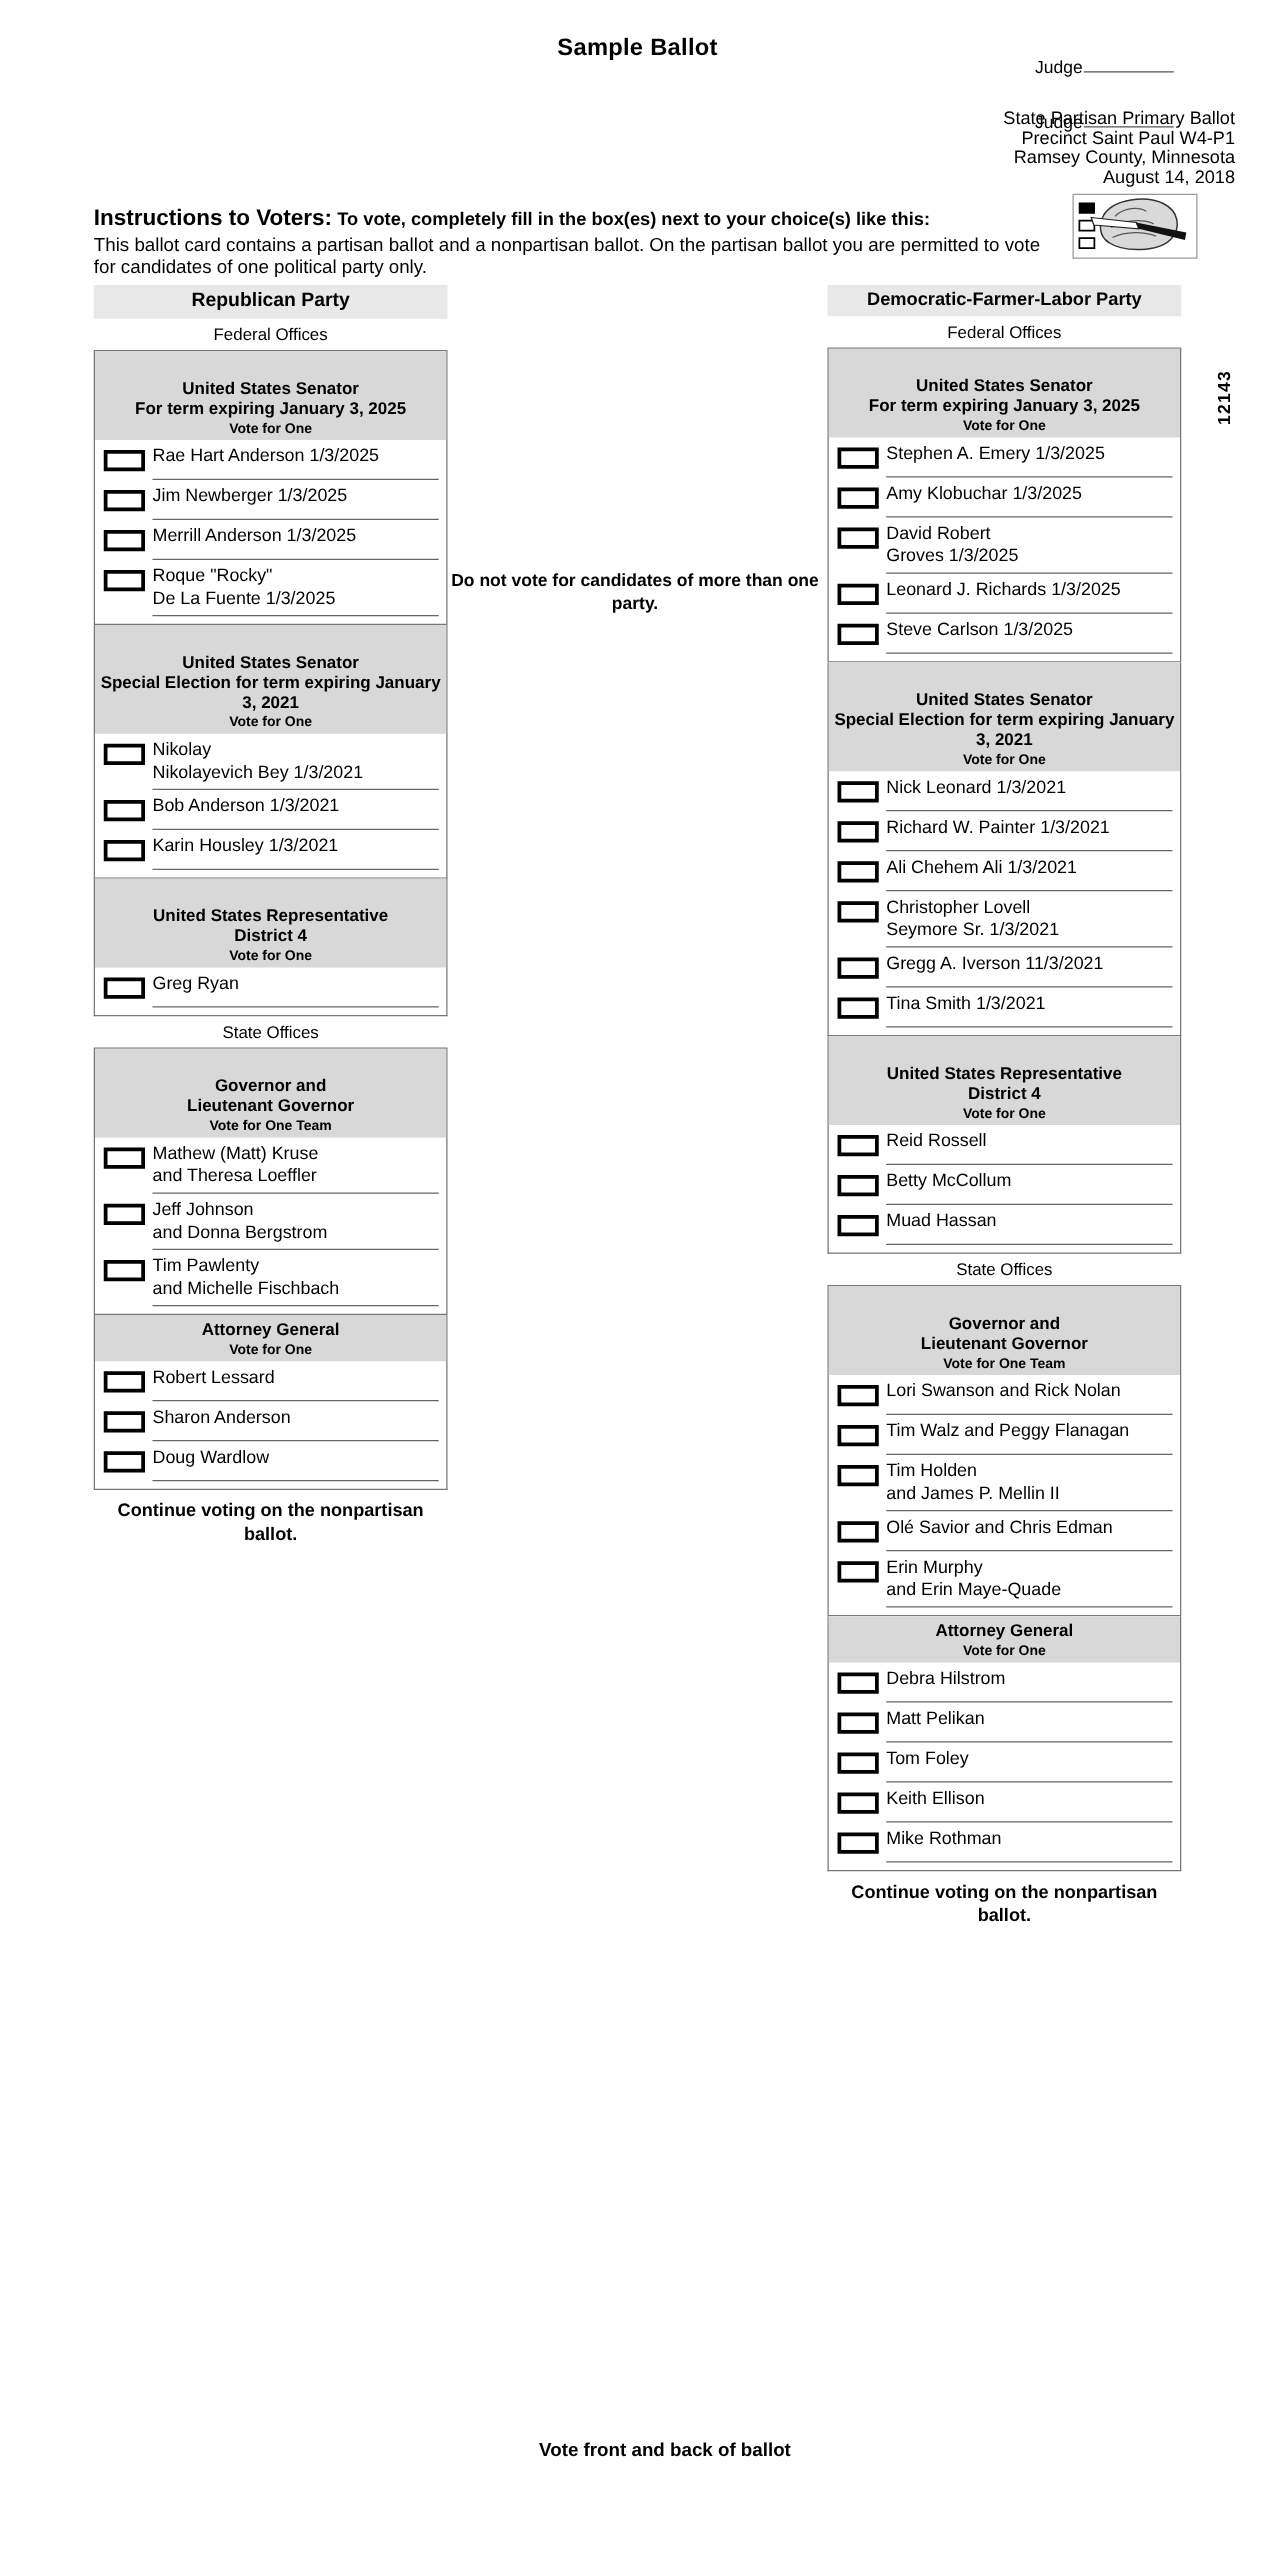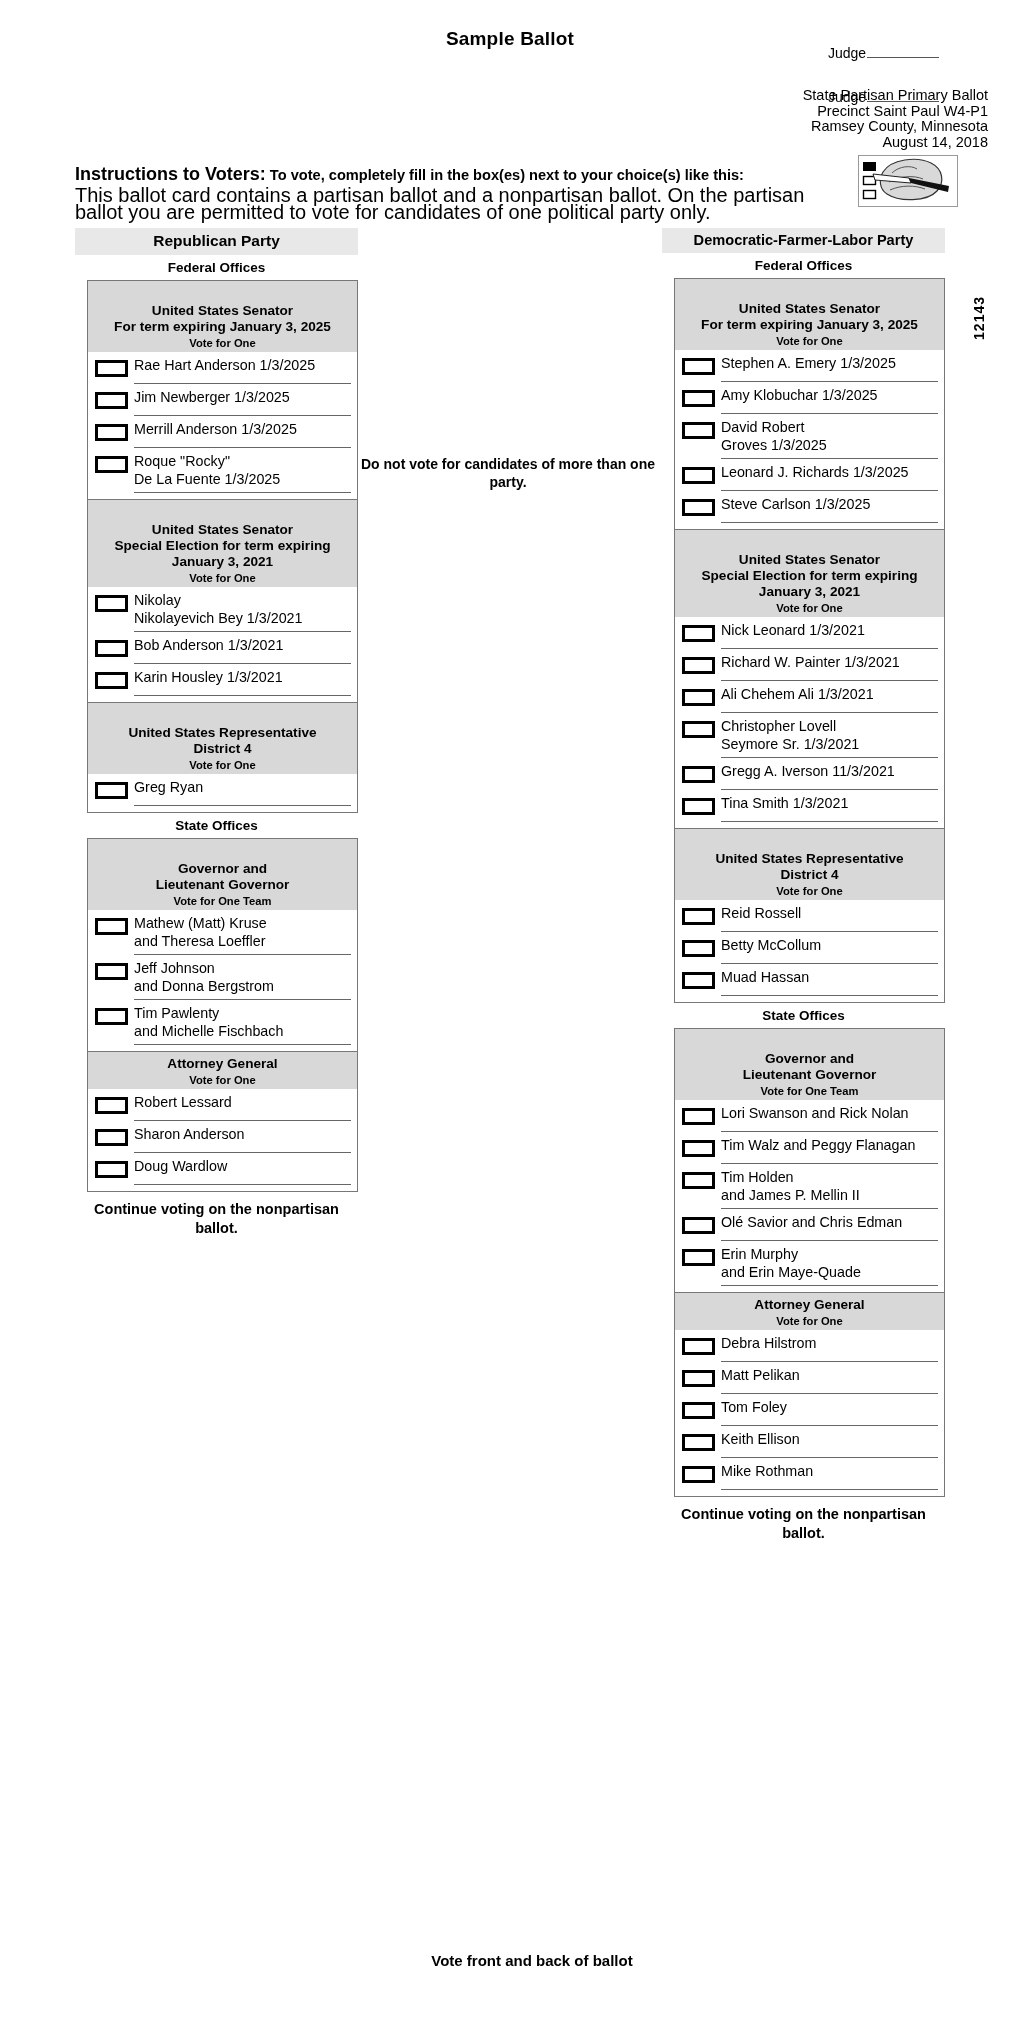--- a/index.html
+++ b/index.html
@@ -35,21 +35,21 @@
   }
 
   
   #instructions {
     position:absolute; left:75px; top:164px; width:800px;
   }
   #instr-line1 { font-size:15px; line-height:20px; }
   #instr-head { font-weight:bold; font-size:18px; }
   #instr-sub  { font-weight:bold; font-size:14.6px; }
   #instr-body {
-    font-size:20px; line-height:17px; margin-top:2px; max-width:760px;
+    font-size:15px; line-height:17px; margin-top:2px; max-width:760px;
   }
   #mark-example {
     position:absolute; left:858px; top:155px;
     width:100px; height:52px; border:1px solid #999; background:#fff;
   }
 
   
   #ballot-id {
     position:absolute; left:971px; top:296px;
     font-size:14px; font-weight:bold;
@@ -63,29 +63,28 @@
   #col-dfl { left:662px; top:228px; }
 
   .party-header {
     background:#e8e8e8; text-align:center;
     font-weight:bold; font-size:15.5px;
     padding:4px 2px 5px 2px;
   }
   #col-dfl .party-header { font-size:14.6px; }
 
   .office-group-label {
-    text-align:center; font-weight:bold; font-size:13.5px;
+    text-align:center; font-weight:normal; font-size:13.5px;
     padding:5px 0 5px 0;
   }
 
   .contest {
     border:1.5px solid #777;
     background:#fff;
     margin-bottom:0;
-    margin-left:12px;
   }
   .contest + .contest { border-top:none; }
 
   .contest-head {
     background:#d8d8d8;
     text-align:center;
     padding:4px 3px 2px 3px;
   }
   .contest-title {
     font-weight:bold; font-size:13.6px; line-height:16px;

